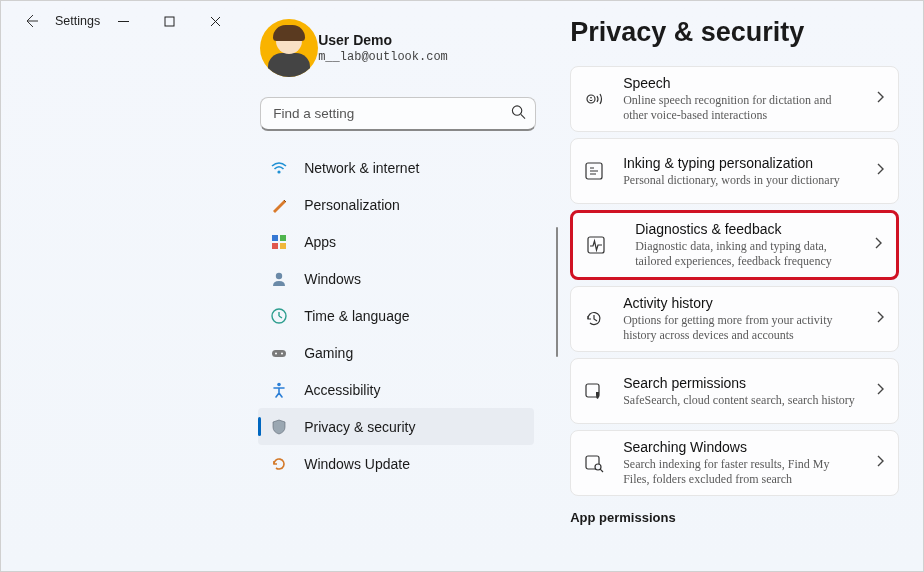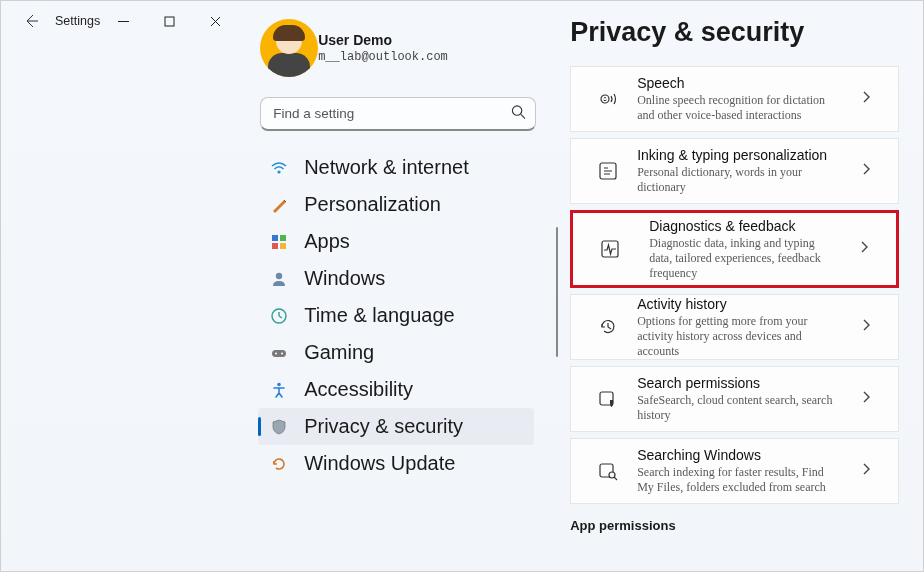--- a/index.html
+++ b/index.html
@@ -118,21 +118,21 @@
     padding-right: 4px;
     margin-top: 4px;
   }
   .nav-item {
     display: flex;
     align-items: center;
     gap: 16px;
     height: 37px;
     padding: 0 12px;
     border-radius: 4px;
-    font-size: 20px;
+    font-size: 14px;
     color: #1a1a1a;
     cursor: default;
     position: relative;
   }
   .nav-item.active {
     background: #e8ecf2;
   }
   .nav-item.active::before {
     content: "";
     position: absolute;
@@ -161,31 +161,31 @@
     border-radius: 1px;
   }
   .page-title {
     font-size: 27px;
     font-weight: 600;
     margin-bottom: 18px;
   }
   .card {
     background: #fdfdfe;
     border: 1px solid #e6e6e6;
-    border-radius: 0;
+    border-radius: 8px;
     height: 66px;
     display: flex;
     align-items: center;
-    padding: 0 26px;
+    padding: 0 12px;
     margin-bottom: 6px;
     gap: 18px;
   }
   .card.highlight {
     border: 3px solid #d01224;
-    height: 78px;
+    height: 70px;
     gap: 28px;
   }
   .card .cicon {
     width: 22px; height: 22px;
     display: flex; align-items: center; justify-content: center;
     color: #333;
     flex-shrink: 0;
   }
   .card .ctext { flex: 1; }
   .card .ctitle { font-size: 14px; color: #111; }

